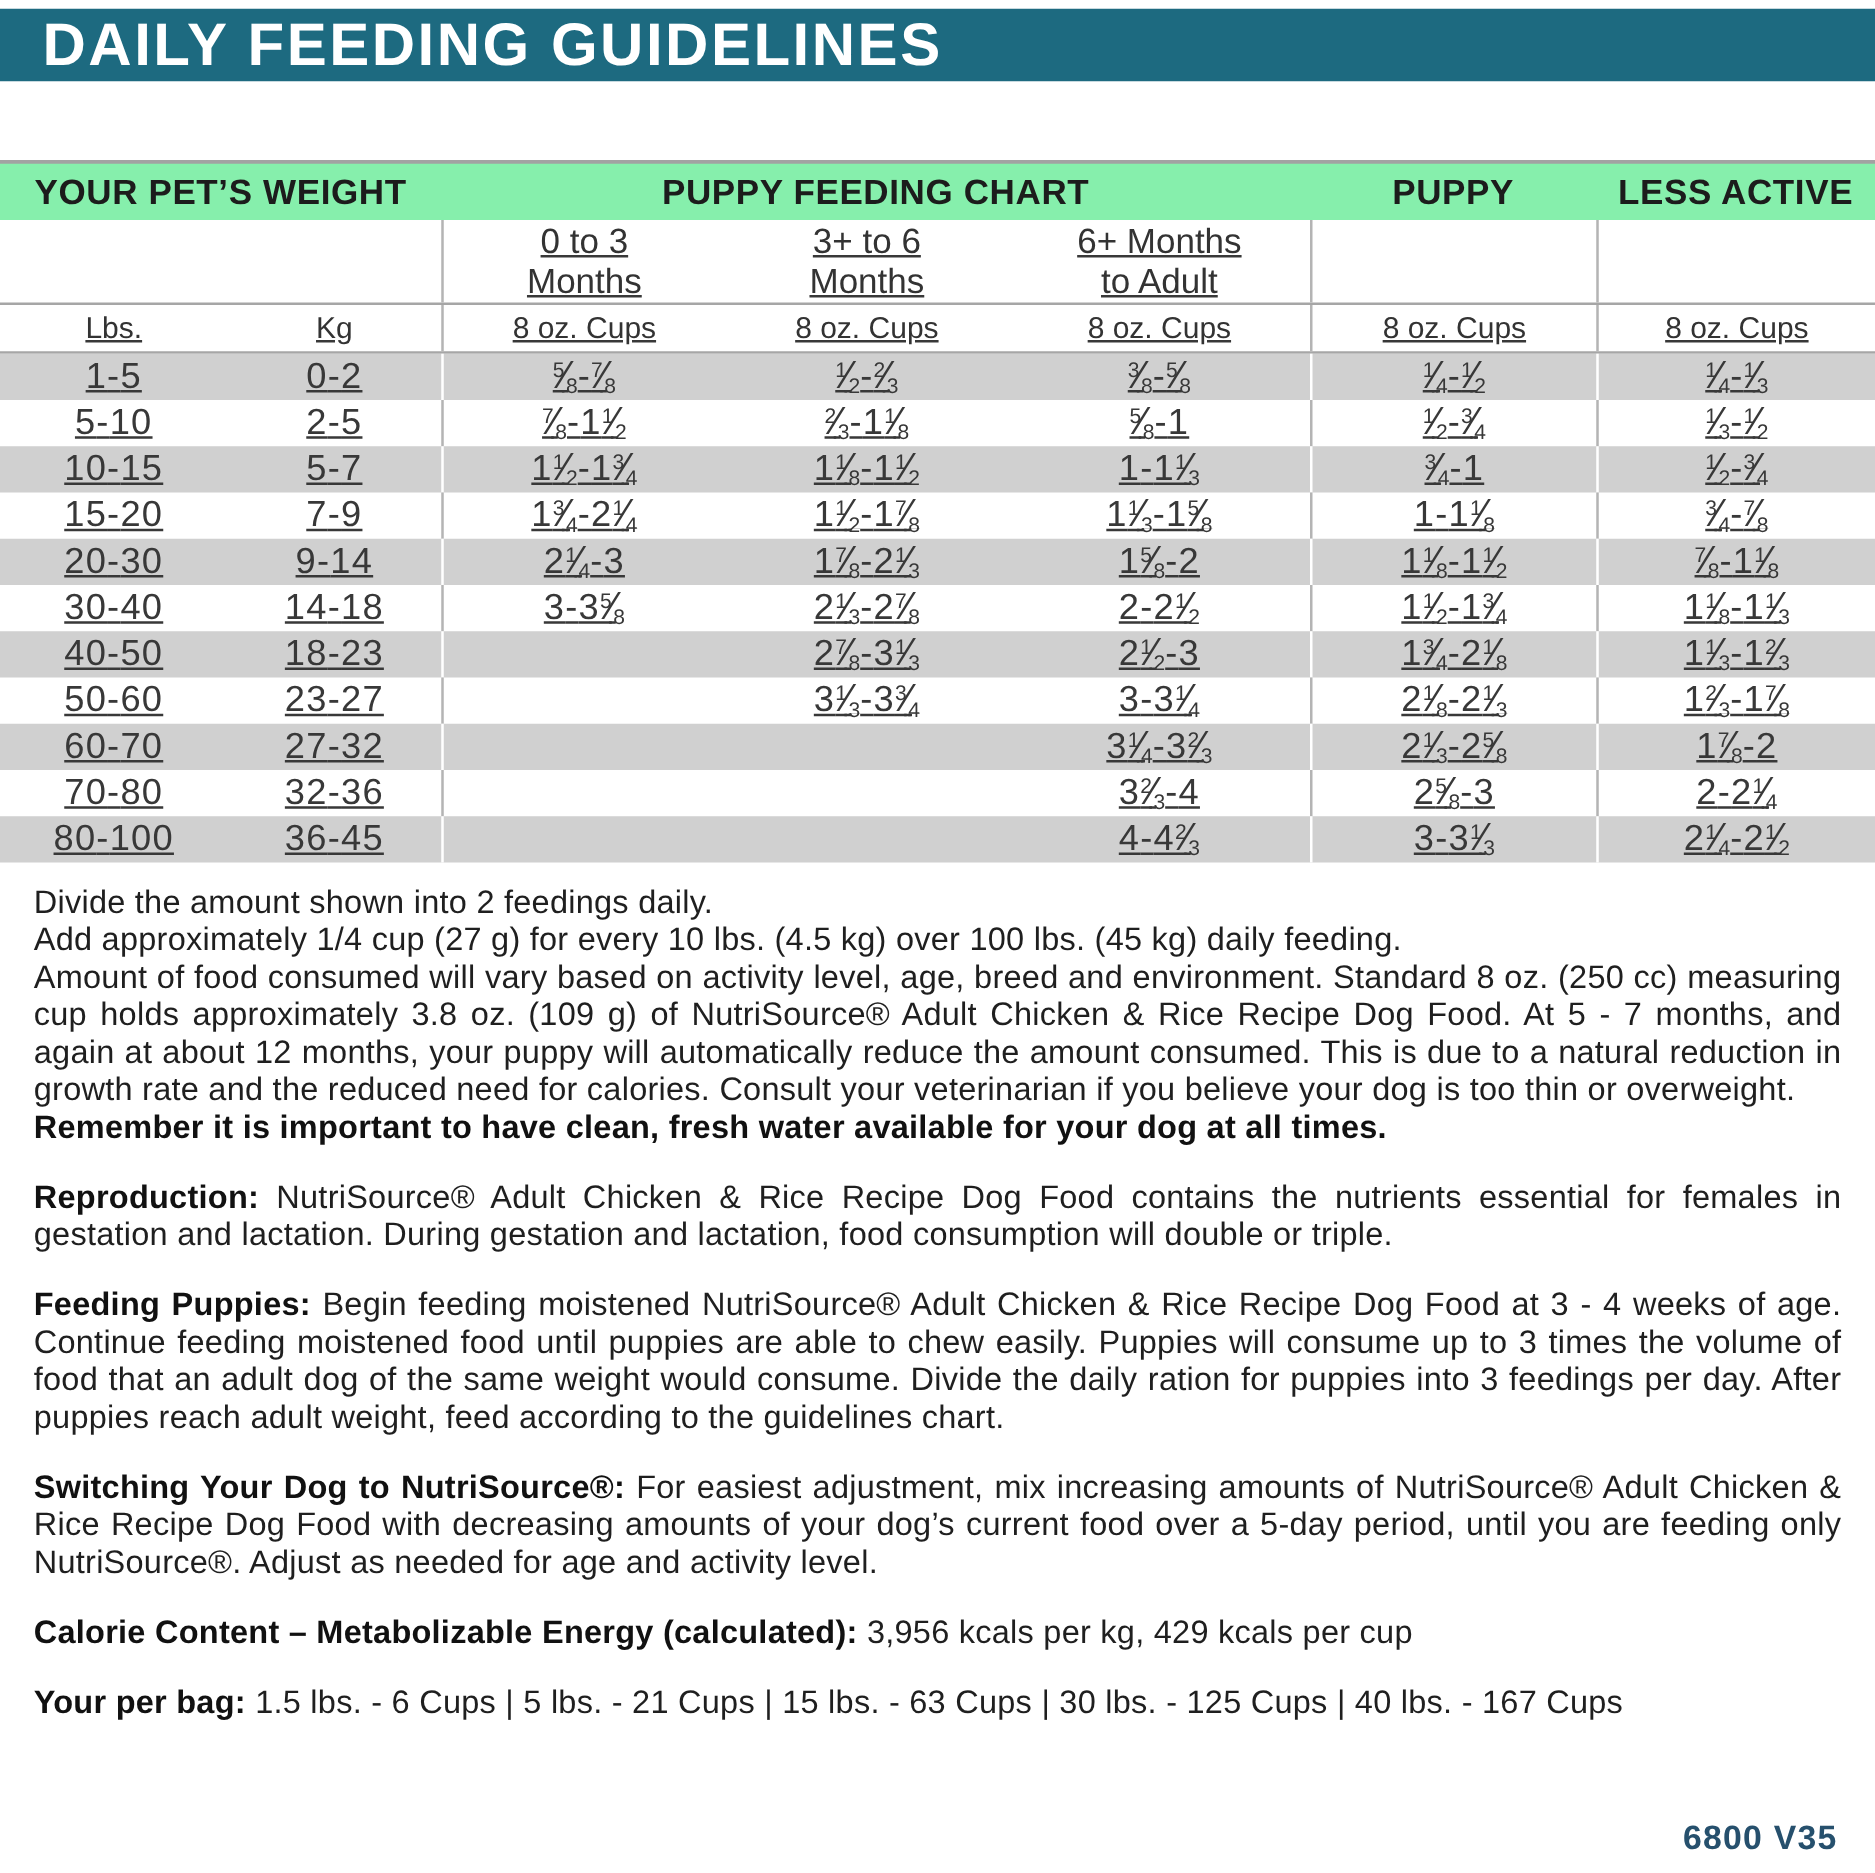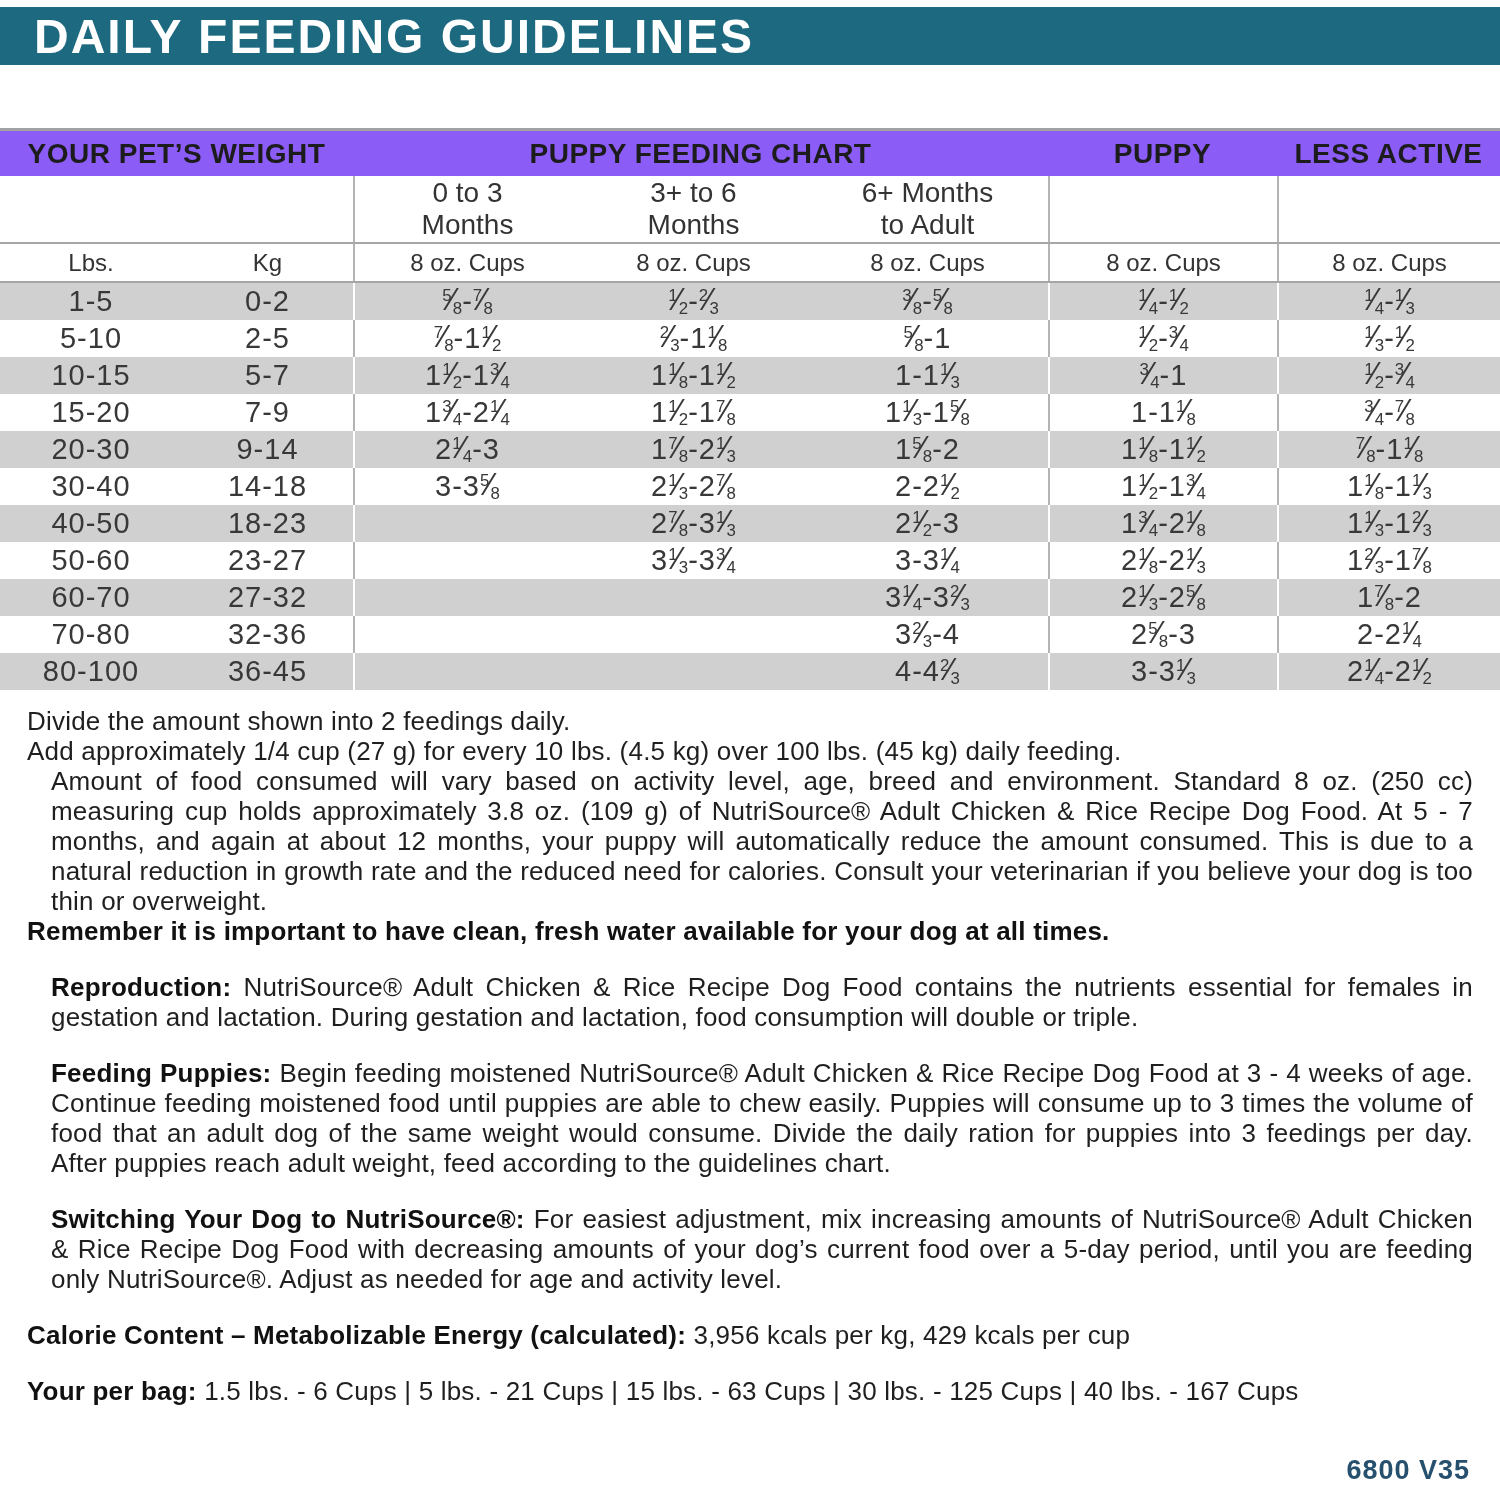--- a/index.html
+++ b/index.html
@@ -11,25 +11,25 @@
     margin-top:7px; height:58px; width:1500px;
     background:#1d6a80; display:flex; align-items:center;
   }
   .title-bar h1{
     color:#ffffff; font-size:48px; font-weight:bold; letter-spacing:2px;
     padding-left:34px; white-space:nowrap;
   }
 
   
   .feed-table{ margin-top:63px; width:1500px; font-size:29px; color:#383838; }
-  .grid7{ display:grid; grid-template-columns:180px 173px 227px 225px 243px 229px 223px; }
+  .grid7{ display:grid; grid-template-columns:180px 173px 227px 225px 243px 229px 223px;text-decoration:underline; }
 
   .band-row{
     display:grid; grid-template-columns:353px 695px 229px 223px;
-    background:#8b5cf6; border-top:3px solid #a2a2a2;
+    background:#86efac; border-top:3px solid #a2a2a2;
     height:48px; align-items:center;
   }
   .band-row .hd{
     text-align:center; font-weight:bold; font-size:28px; color:#1c1c1c; letter-spacing:.5px;
   }
 
   .months-row{ height:66px; }
   .months-row .cell{
     display:flex; align-items:center; justify-content:center; text-align:center;
     white-space:pre-line; font-size:28px; line-height:32px; color:#333;
@@ -60,21 +60,21 @@
   .fr .d{ font-size:.58em; vertical-align:-.26em; }
   .t{ letter-spacing:1px; }
 
   
   .notes{
     width:1446px; margin:16px 27px 0 27px;
     font-size:26px; line-height:30px; color:#1f1f1f; letter-spacing:.2px;
   }
   .notes .block{ margin-top:26px; }
   .notes .block:first-child{ margin-top:0; }
-  .just{ text-align:justify;margin-left:24px; }
+  .just{ text-align:justify; }
   .notes b{ color:#111; }
 
   .footer-code{
     position:absolute; right:30px; bottom:12px;
     color:#26506d; font-weight:bold; font-size:27px; letter-spacing:1px;
   }
 </style>
 </head>
 <body>
 

